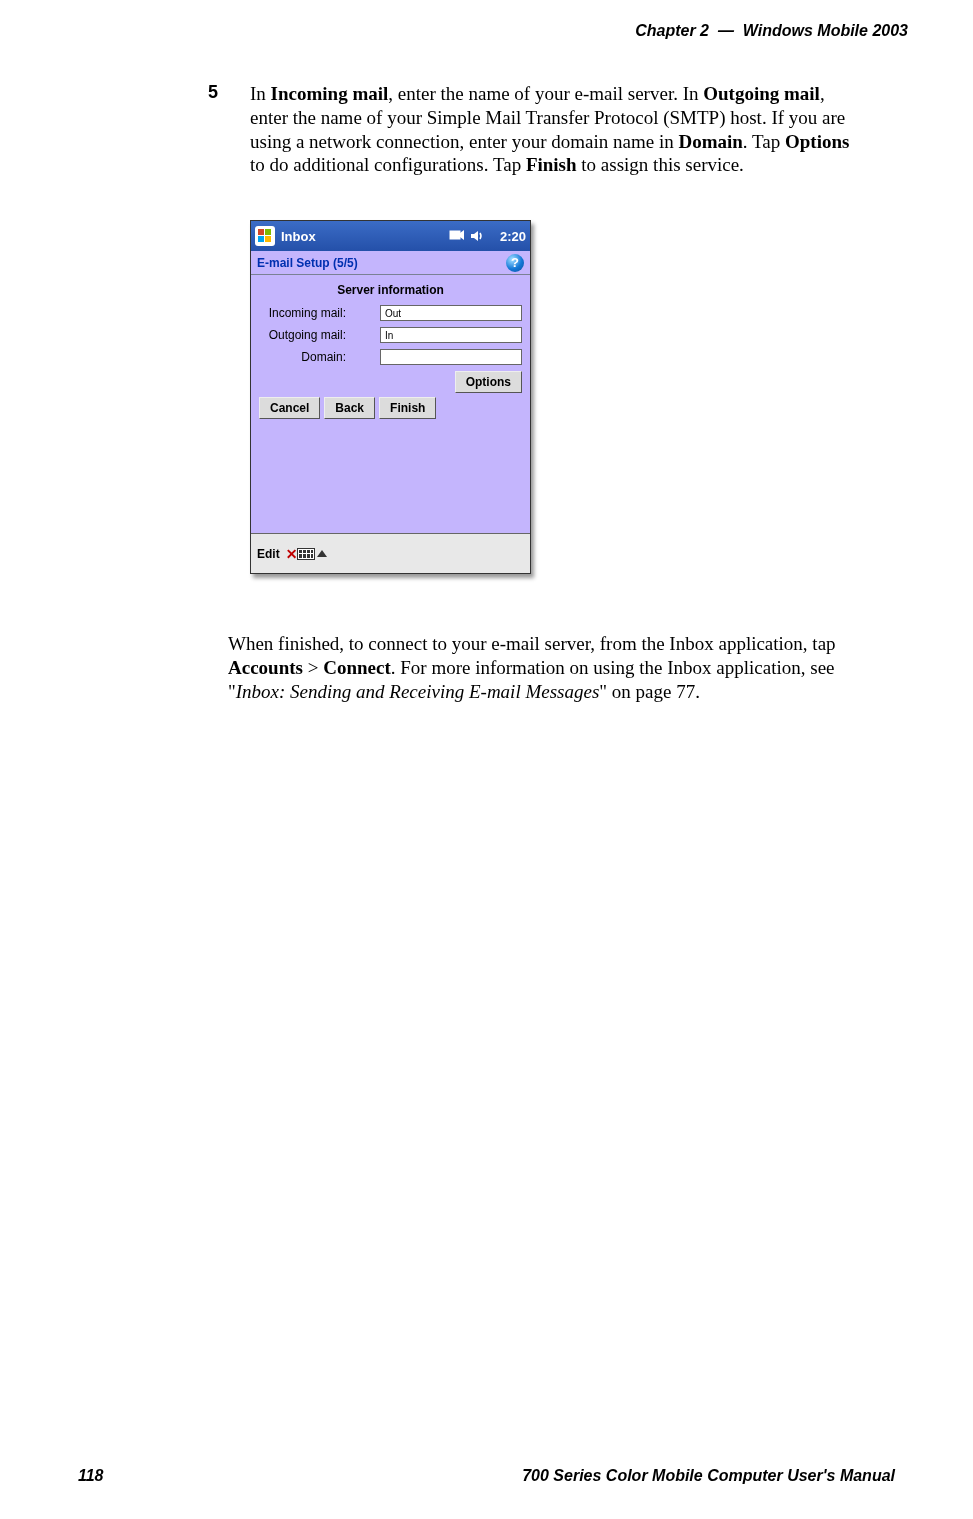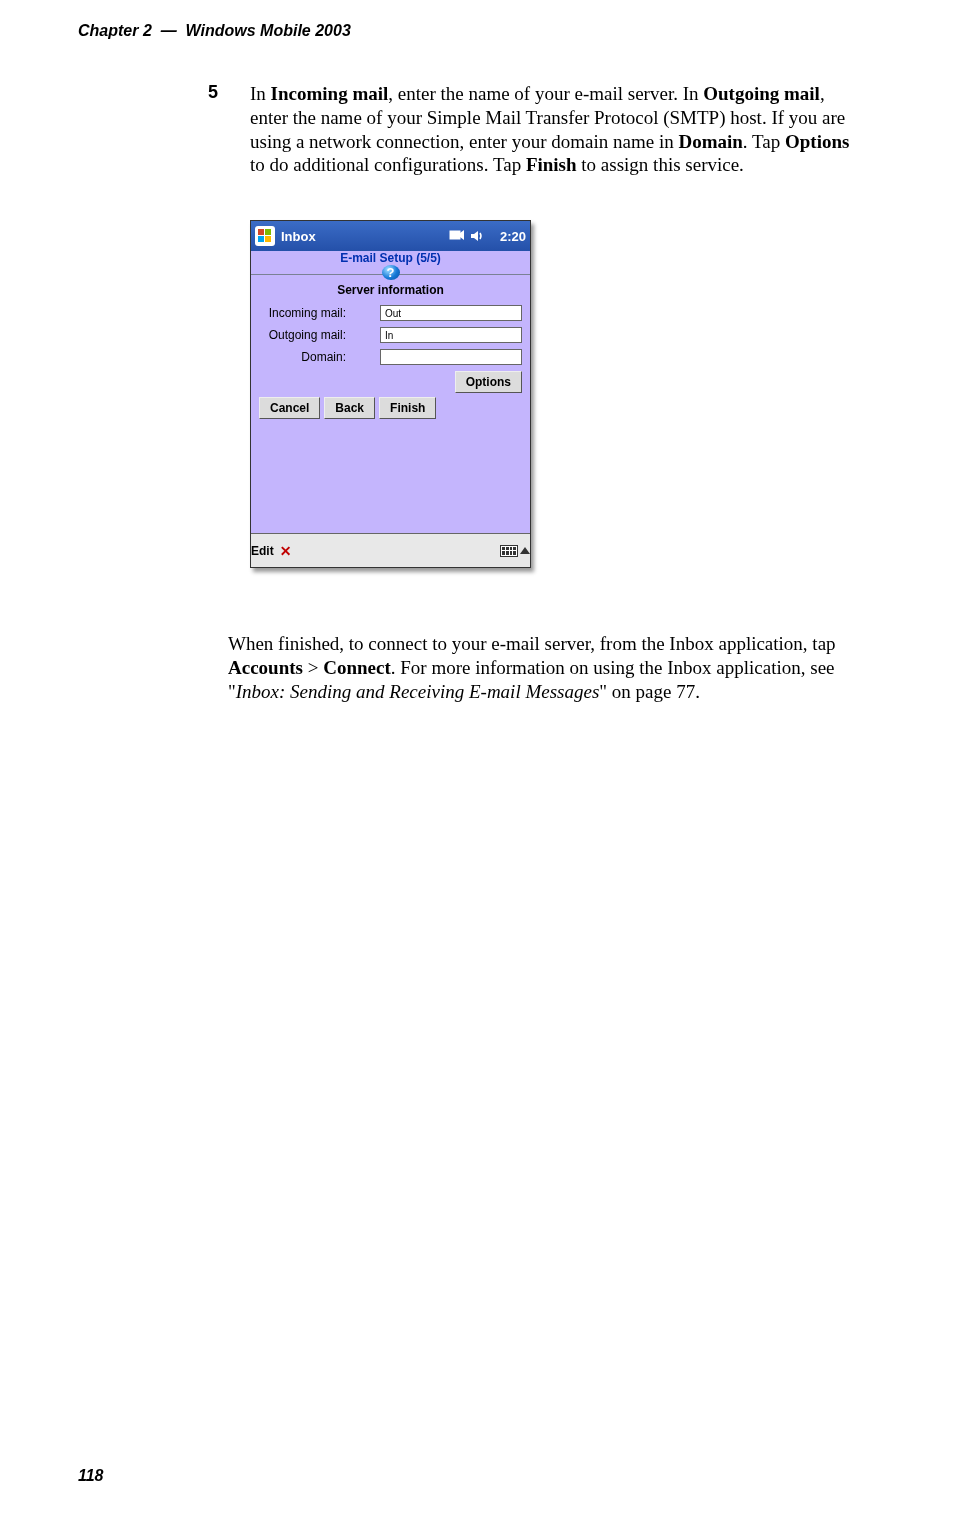--- a/index.html
+++ b/index.html
@@ -8,25 +8,26 @@
     height: 1519px;
     background: #fff;
     font-family: "Times New Roman", Georgia, serif;
     color: #000;
     position: relative;
   }
   .page-header {
     position: absolute;
     top: 22px;
     left: 78px;
-    right: 86px;
+    right: 65px;
     font-family: Arial, Helvetica, sans-serif;
     font-style: italic;
     font-weight: bold;
     font-size: 16px;
+    text-align: right;
   }
   .page-footer {
     position: absolute;
     bottom: 34px;
     left: 78px;
     right: 78px;
     font-family: Arial, Helvetica, sans-serif;
     font-style: italic;
     font-weight: bold;
     font-size: 16px;
@@ -86,27 +87,26 @@
     display: flex; align-items: center; justify-content: center;
     font-size: 12px;
   }
   .winflag { width:14px; height:14px; display:block; }
   .tb-spacer { flex:1; }
   .tb-icon { width:16px; height:16px; margin-left:4px; }
   .tb-time { margin-left:15px; font-size:13px; font-weight:bold; }
 
   .subbar {
     height: 24px;
-    display: flex; align-items: center; 
-    padding: 0 6px;
+    display: flex; align-items: center; justify-content: space-between;
+    padding: 8px 6px;
     font-size: 12px;
     color: #0030b0;
     font-weight: bold;
     border-bottom: 1px solid #7a8194;
-    flex-direction: column;
   }
   .help-icon {
     width:18px; height:18px; border-radius:50%;
     background: radial-gradient(circle at 35% 30%, #8fd3ff 8%, #1478d6 55%, #0a4fa0 100%);
     color:#fff; font-weight:bold; font-size:13px; display:flex;align-items:center;justify-content:center;
   }
 
   .form-area {
     padding: 8px 8px 4px 8px;
     font-size: 12px;
@@ -120,22 +120,22 @@
   }
   .btn-row { display:flex; justify-content:flex-end; gap:4px; margin-top:4px; }
   .btn-row.center { justify-content:flex-start; }
   .wm-btn {
     height:22px; padding:0 10px; font-size:12px; font-weight:bold;
     background:#dcdcdc; border:1px solid #555; border-top-color:#eee; border-left-color:#eee;
     font-family: Tahoma, Arial, sans-serif;
   }
   .blank-area { height:110px; }
   .bottombar {
-    height:34px; border-top:1px solid #666; display:flex; align-items:center;
-    padding:0 0; justify-content:space-between;
+    height:40px; border-top:1px solid #666; display:flex; align-items:center;
+    padding:0 6px; justify-content:flex-start;
     background:#e8e8e8;
   }
   .bb-left { display:flex; align-items:center; gap:6px; }
   .bb-edit { font-size:12px; font-weight:bold; }
   .bb-x { color:#c00000; font-weight:bold; font-size:14px; }
   .bb-right { display:flex; align-items:center; gap:2px; }
   .kbd-icon { width:18px; height:12px; border:1px solid #333; background:#fff;
     display:grid; grid-template-columns:repeat(4,1fr); grid-template-rows:repeat(2,1fr); gap:1px; padding:1px;}
   .kbd-icon span { background:#333; }
   .tri-up { width:0;height:0;border-left:5px solid transparent;border-right:5px solid transparent;border-bottom:7px solid #333; }
@@ -246,13 +246,14 @@
 </div>
 
 <div class="body-text2">
   <p class="para2">
     <span>When finished, to connect to your e-mail server, from the Inbox application, tap </span><b>Accounts</b><span> &gt; </span><b>Connect</b><span>. For more information on using the Inbox application, see "</span><i>Inbox: Sending and Receiving E-mail Messages</i><span>" on page 77.</span>
   </p>
 </div>
 
 <div class="page-footer">
   <span>118</span>
+  <span>700 Series Color Mobile Computer User's Manual</span>
 </div>
 
 </body></html>

